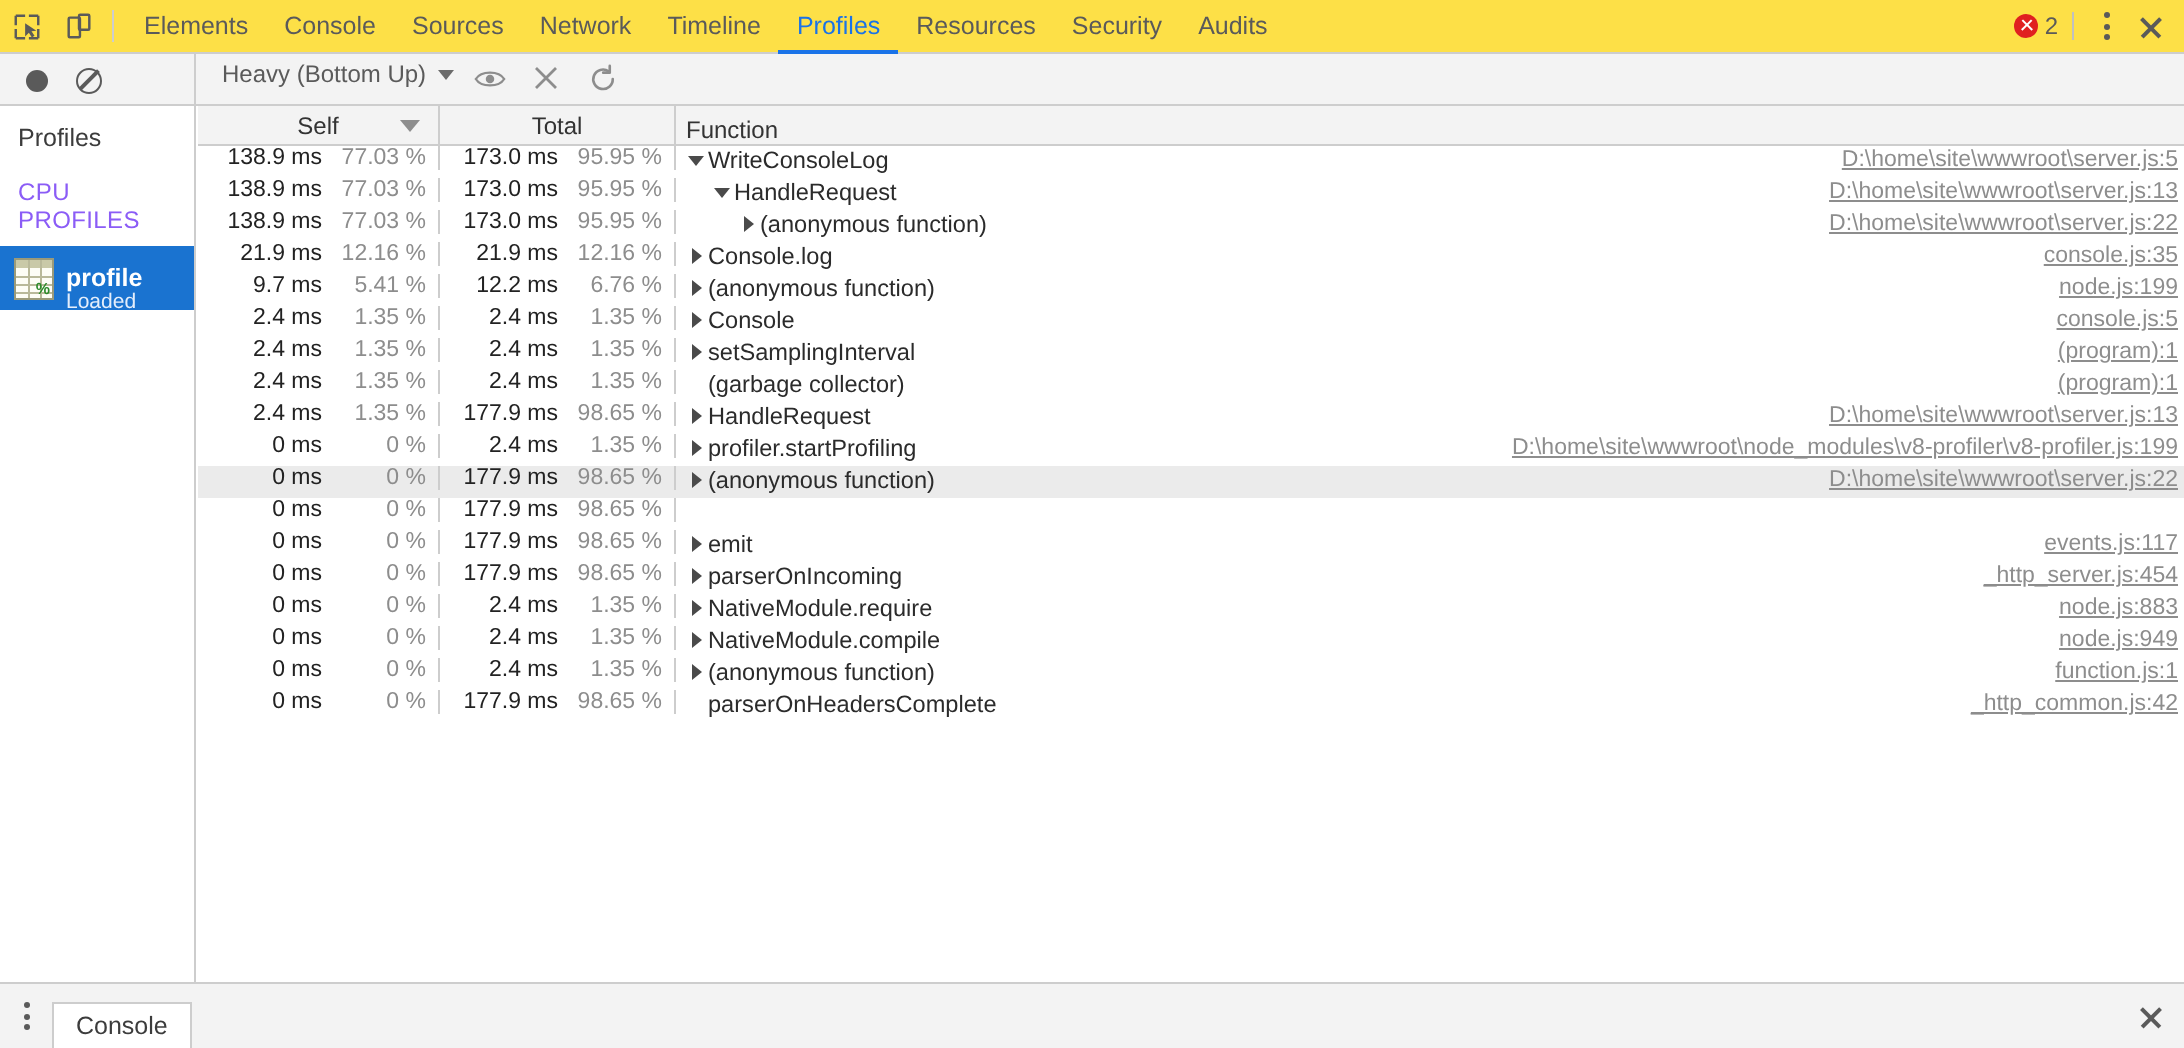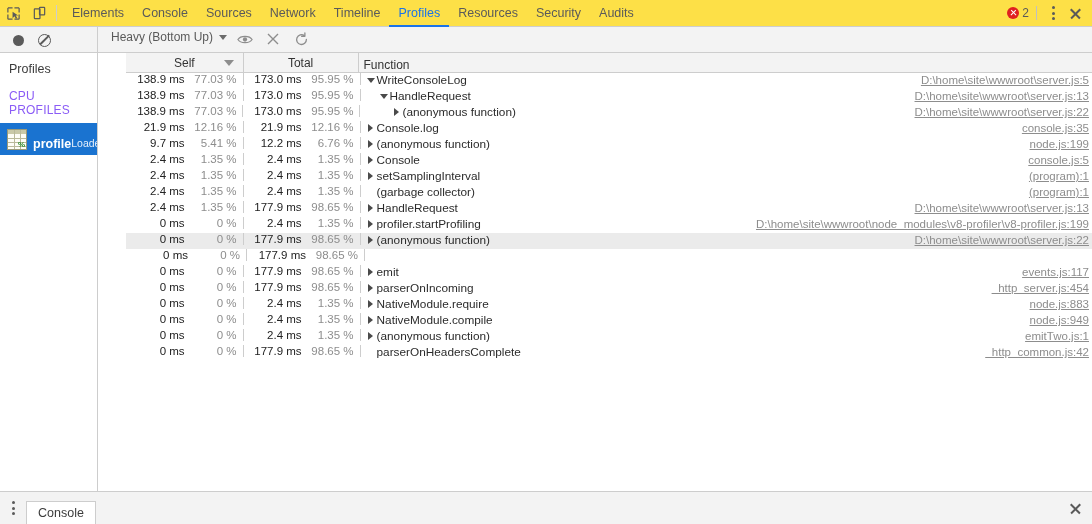--- a/index.html
+++ b/index.html
@@ -142,29 +142,29 @@
     background: #fdfdf6; border: 1px solid #9a9a7a;
     position: relative; overflow: hidden;
   }
   .prof-icon .hdr { position:absolute; left:0; top:0; right:0; height:4px; background:#c9c9a8; }
   .prof-icon .vl { position:absolute; top:0; bottom:0; width:1px; background:#b9b99a; }
   .prof-icon .hl { position:absolute; left:0; right:0; height:1px; background:#b9b99a; }
   .prof-icon .pct {
     position:absolute; right:1px; bottom:0px; font-size:8px; color:#2a8a2a;
     font-family:"Liberation Sans", sans-serif; line-height:9px; font-weight:bold;
   }
-  .sb-labels { display:flex; flex-direction:row; line-height:1.08;margin-top:12px; }
+  .sb-labels { display:flex; flex-direction:column; line-height:1.08;margin-top:12px; }
   .sb-name { font-size: 12.5px; color: #ffffff; font-weight: bold; }
   .sb-sub  { font-size: 10.5px; color: #e4eefb; }
 
   
   .grid {
     position: absolute; left: 99px; top: 53px;
     width: 993px; height: 438px;
-    background: #ffffff; overflow: hidden; padding-left: 27px;
+    background: #ffffff; overflow: hidden;
   }
   .grid-head {
     display: flex; height: 20px;
     background: #f3f3f3;
     border-bottom: 1px solid #cdcdcd;
     font-size: 12px; color: #333;
   }
   .gh {
     display: flex; align-items: center; justify-content: center;
     height: 19px; position: relative;
@@ -643,21 +643,21 @@
           </div>
           <div class="cell-total">
             <span class="ms msv">2.4 ms</span>
             <span class="pct">1.35 %</span>
           </div>
           <div class="cell-func" style="padding-left: 4px;">
             <span class="tri-wrap">
               <span class="tri-r"></span>
             </span>
             <span class="fn-name">(anonymous function)</span>
-            <span class="fn-url">emitTwo.js:1</span>
+            <span class="fn-url">function.js:1</span>
           </div>
         </div>
         <div class="row">
           <div class="cell-self">
             <span class="ms msv">0 ms</span>
             <span class="pct">0 %</span>
           </div>
           <div class="cell-total">
             <span class="ms msv">177.9 ms</span>
             <span class="pct">98.65 %</span>

